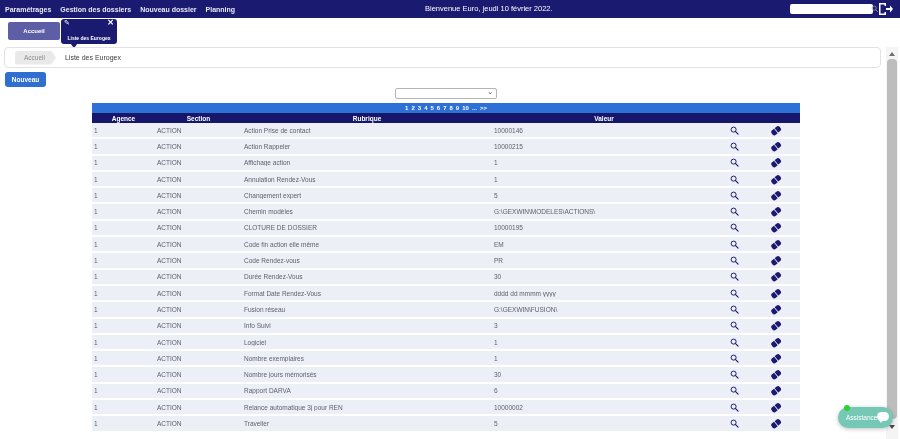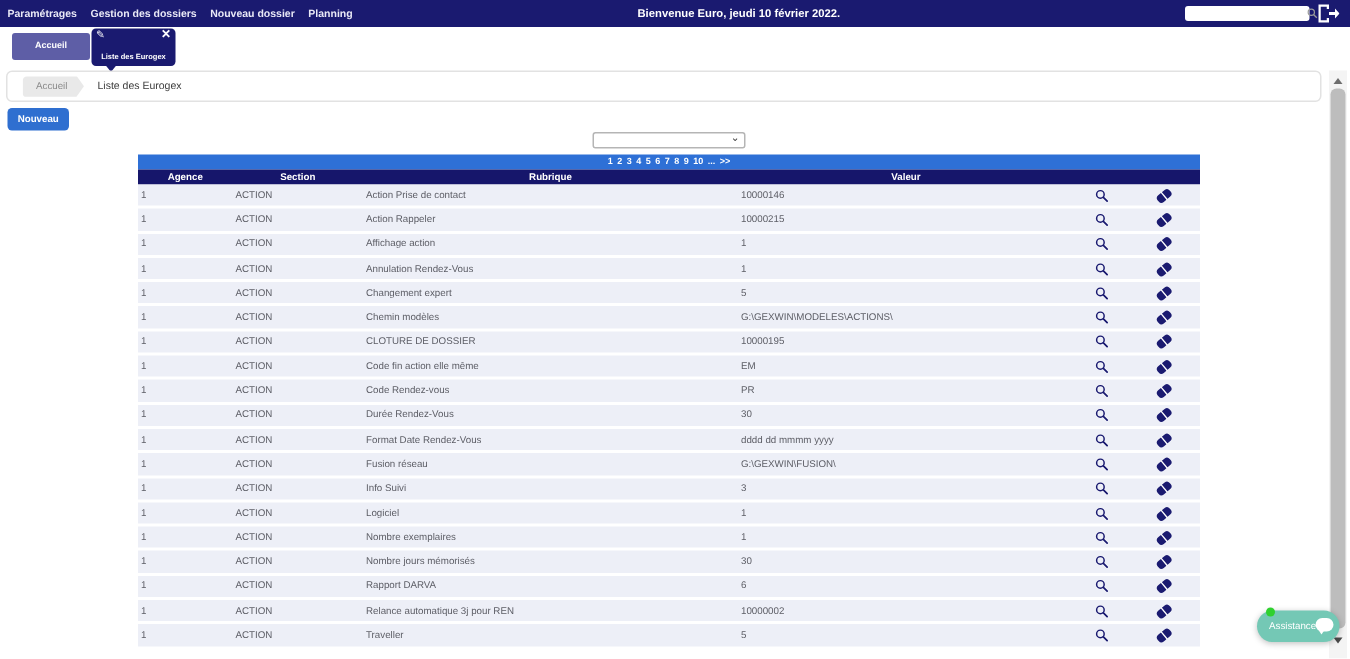--- a/index.html
+++ b/index.html
@@ -3,21 +3,21 @@
 <meta charset="utf-8">
 <style>
   * { margin:0; padding:0; box-sizing:border-box; }
   html,body { width:900px; height:439px; overflow:hidden; }
   body { position:relative; background:#fff; font-family:"Liberation Sans", sans-serif; }
 
   
   .topbar { position:absolute; left:0; top:0; width:900px; height:18px; background:#1a1a70; }
   .menu { position:absolute; left:5px; top:0; height:18px; display:flex; align-items:center; gap:9px; }
   .menu-item { color:#e9e9f6; font-size:7px; font-weight:bold; cursor:pointer; white-space:nowrap; }
-  .welcome { position:absolute; left:425px; top:0; height:18px; line-height:18px; color:#ffffff; font-size:7.5px; font-weight:bold; white-space:nowrap; }
+  .welcome { position:absolute; left:425px; top:0; height:18px; line-height:18px; color:#ffffff; font-size:7.5px; font-weight:normal; white-space:nowrap; }
   .search-wrap { position:absolute; left:790px; top:4px; width:83px; height:10px; background:#fff; border-radius:2px; display:flex; align-items:center; }
   .search-input { flex:1; border:none; outline:none; background:transparent; font-size:6px; height:8px; padding-left:3px; font-family:"Liberation Sans",sans-serif; }
   .search-glyph { width:8px; height:8px; margin-right:1px; flex:0 0 auto; }
   .logout-btn { position:absolute; left:877px; top:2px; width:16px; height:14px; cursor:pointer; }
 
   
   .tab-accueil { position:absolute; left:8px; top:22px; width:52px; height:18px; background:#5e5ea6; border-radius:2px; color:#fff; font-size:6px; font-weight:bold; display:flex; align-items:center; justify-content:center; cursor:pointer; }
   .tab-active { position:absolute; left:61px; top:19px; width:56px; height:25px; background:#1a1a70; border-radius:3px; color:#fff; cursor:pointer; }
   .tab-active .pencil { position:absolute; left:3px; top:0px; font-size:7px; color:#fff; }
   .tab-active .close { position:absolute; right:3px; top:-1px; font-size:8px; font-weight:bold; color:#fff; cursor:pointer; }

